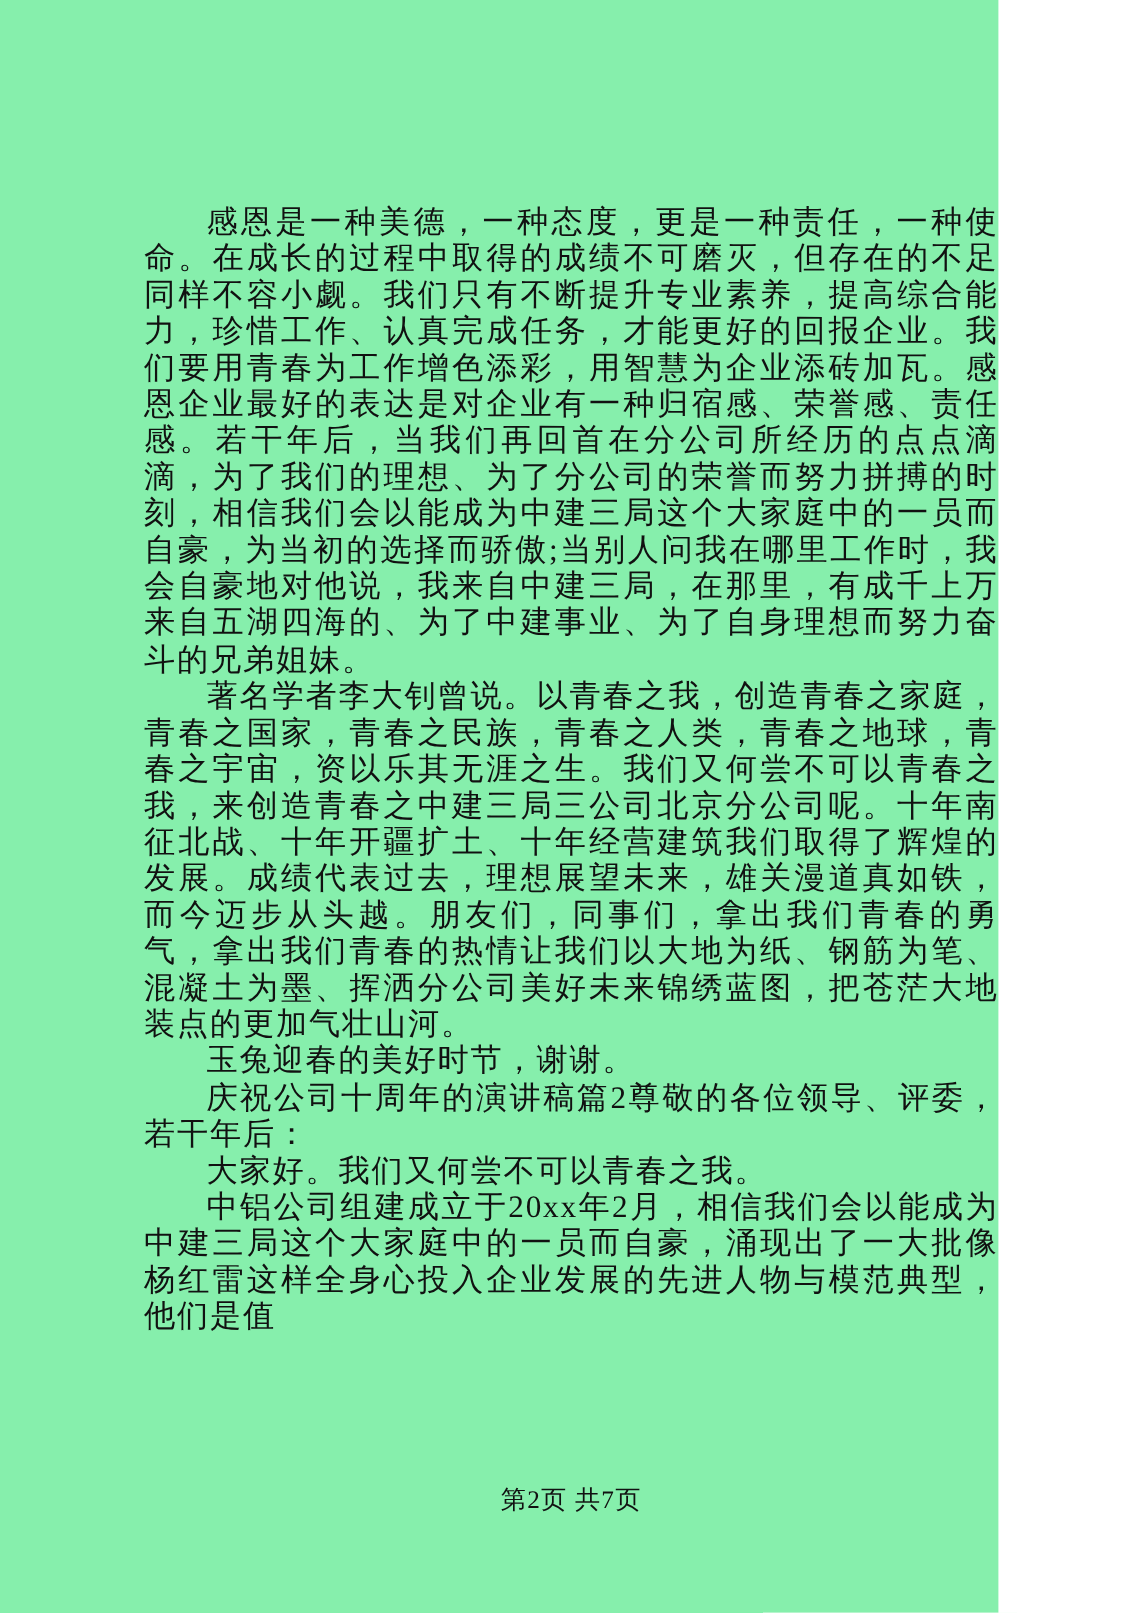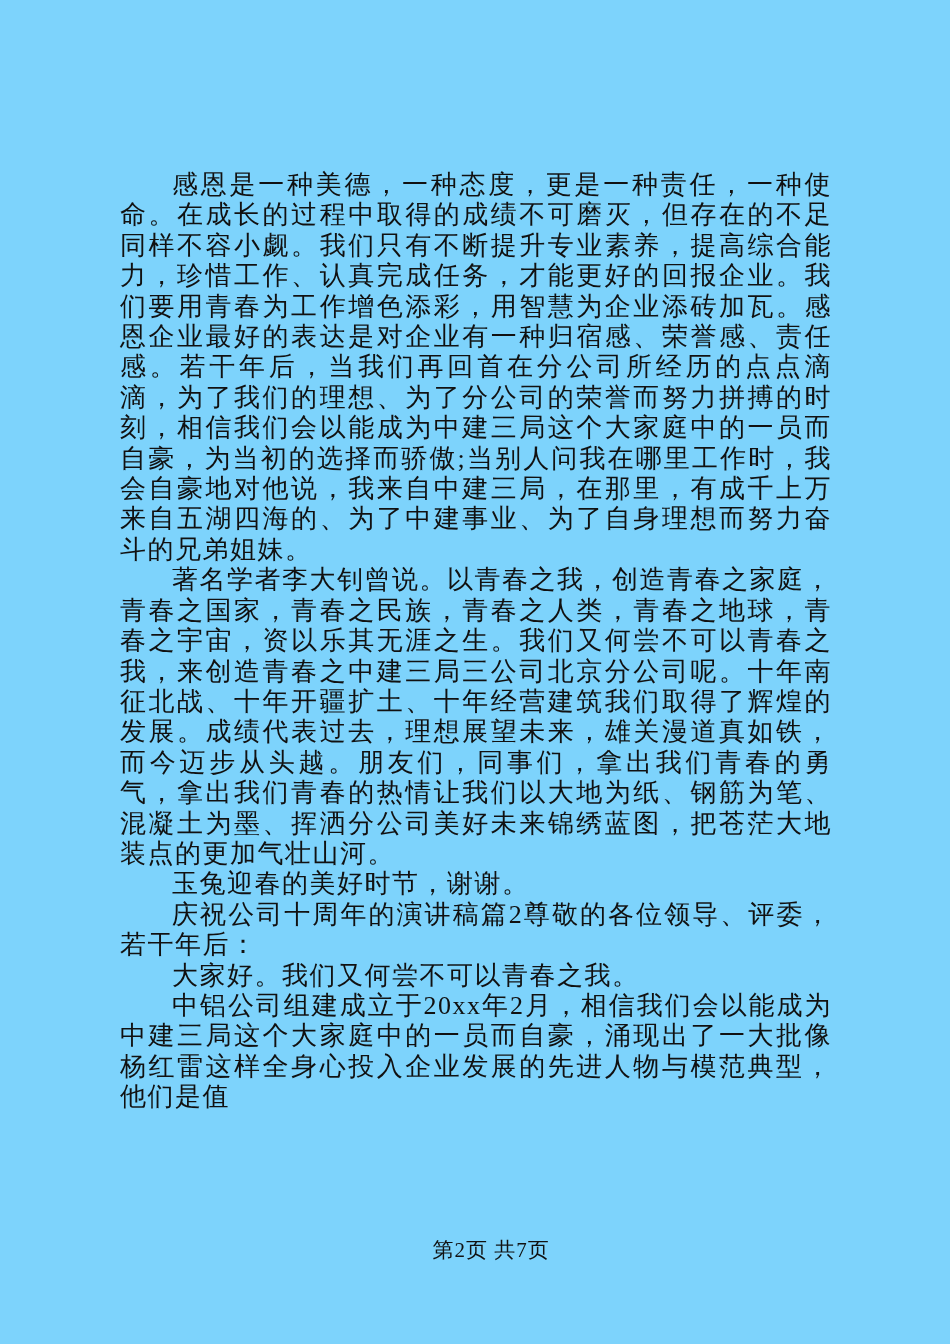--- a/index.html
+++ b/index.html
@@ -2,23 +2,23 @@
 <html><head>
 <meta charset="utf-8">
 <style>
   html, body {
     margin: 0;
     padding: 0;
     background: #ffffff;
   }
   .page {
     position: relative;
-    width: 950px;
+    width: 832px;
     height: 1344px;
-    background: #7dd3fc;
+    background: #86efac;
     overflow: hidden;
     font-family: "Liberation Serif", "DejaVu Serif", serif;
     color: #111111;
   }
   .content {
     position: absolute;
     left: 120px;
     top: 170px;
     width: 712px;
   }
@@ -28,21 +28,21 @@
     font-size: 26px;
     line-height: 30.4px;
     text-align: justify;
     text-justify: inter-character;
     text-indent: 2em;
     letter-spacing: 1.5px;
     word-break: break-all;
   }
   .footer {
     position: absolute;
-    left: 135px;
+    left: 120px;
     top: 1236px;
     width: 712px;
     text-align: center;
     font-size: 21px;
     letter-spacing: 1px;
     color: #111111;
   }
 </style>
 </head>
 <body>

